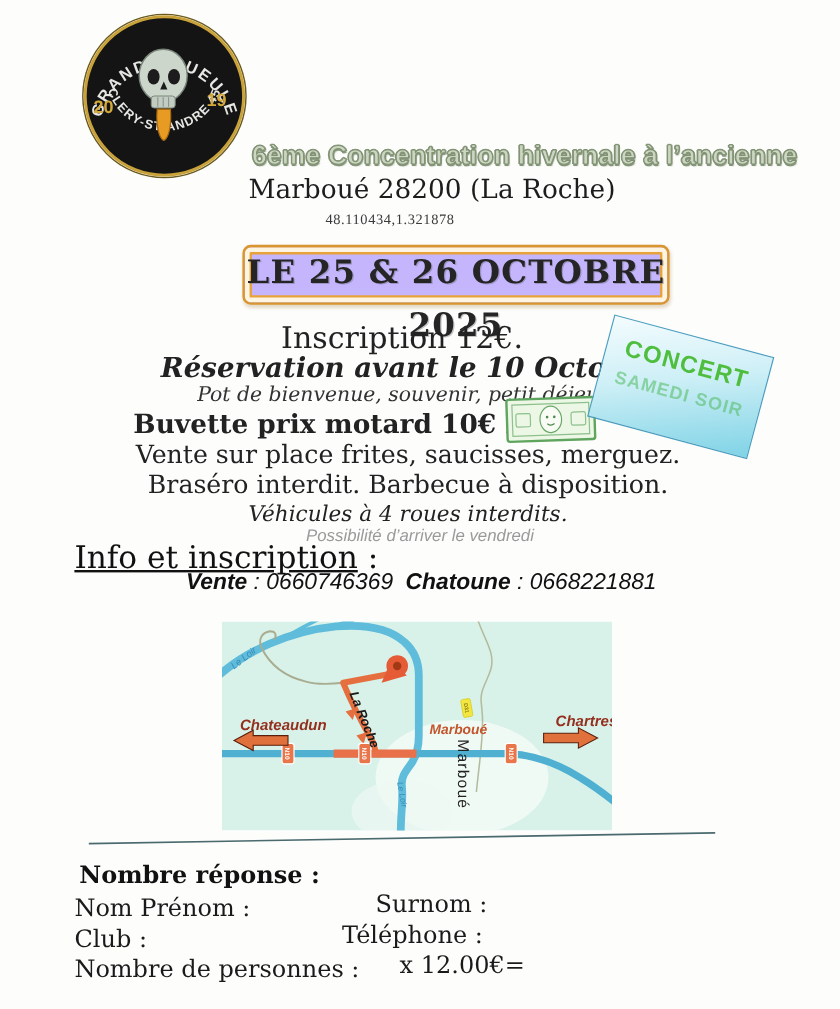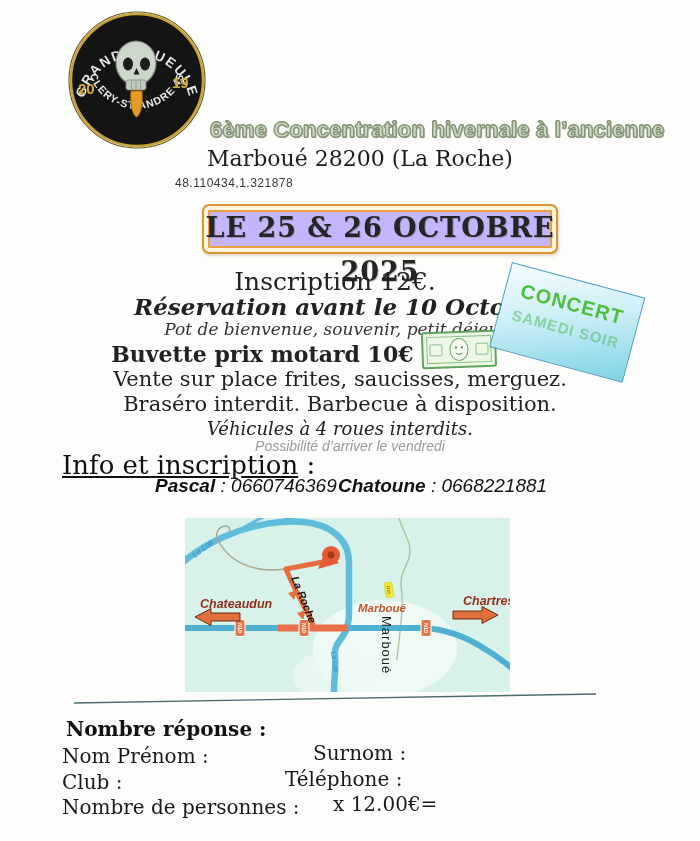--- a/index.html
+++ b/index.html
@@ -7,22 +7,22 @@
         font-family:"DejaVu Serif",serif;}
   .abs{position:absolute;}
 
   
   .title{left:210px;top:117px;width:460px;
          font-family:"Liberation Sans",sans-serif;font-weight:bold;font-size:22px;
          color:#cdd6c2;letter-spacing:.2px;
          text-shadow:1px 0 0 #85957a,-1px 0 0 #85957a,0 1px 0 #85957a,0 -1px 0 #85957a,1px 1px 1px #a8b49c;
          -webkit-text-stroke:0.8px #7f9170;}
   .location{left:140px;top:146px;width:440px;text-align:center;font-size:22px;color:#1d1d1d;}
-  .gps{left:175px;top:176px;width:300px;text-align:left;font-size:12px;color:#3a3a3a;
-       font-family:Liberation Sans, sans-serif;letter-spacing:.5px;}
+  .gps{left:175px;top:176px;width:300px;text-align:center;font-size:12px;color:#3a3a3a;
+       font-family:Liberation Serif, serif;letter-spacing:.5px;}
   .datebox{left:202px;top:204px;width:352px;height:46px;background:#c4b5fd;border-radius:7px;
            border:2px solid #d99530;
            box-shadow:inset 0 0 0 4px #fdf4e2,inset 0 0 0 6px #e7a23b,1px 2px 3px rgba(150,110,40,.25);
            text-align:center;line-height:44px;font-weight:bold;font-size:27px;color:#252525;
            letter-spacing:1px;text-shadow:1px 1px 0 rgba(90,90,90,.35);}
 
   
   .dline{text-align:center;color:#222;}
   .d-inscription{left:80px;top:267px;width:510px;font-size:25px;}
   .d-reservation{left:90px;top:293px;width:510px;font-size:23px;font-style:italic;font-weight:bold;}
@@ -125,21 +125,21 @@
 
   <div class="abs concert">
     <div class="l1">CONCERT</div>
     <div class="l2">SAMEDI SOIR</div>
   </div>
 
   <div class="abs contact-h">
     <span class="u">Info et inscription</span><span> :</span>
   </div>
   <div class="abs phones">
-    <span class="p1"><b>Pascal</b><span> : </span><span>0660746369</span></span>
+    <span class="p1"><b>Vente</b><span> : </span><span>0660746369</span></span>
     <span class="p2"><b>Chatoune</b><span> : </span><span>0668221881</span></span>
   </div>
 
   <svg class="abs" style="left:185px;top:518px;" width="325" height="174" viewBox="0 0 325 174">
     <rect x="0" y="0" width="325" height="174" fill="#d8f2ea"></rect>
     <ellipse cx="200" cy="130" rx="72" ry="48" fill="#f4fbf7" opacity="0.85"></ellipse>
     <ellipse cx="150" cy="158" rx="42" ry="26" fill="#eef8f3" opacity="0.7"></ellipse>
 
     <path d="M -3,45 C 20,25 55,8 95,4 C 120,2 140,6 152,17 C 160,24 164,33 164,45 L 164,95
              C 164,104 162,112 158,118 C 152,126 149,130 150,138 C 151,150 149,160 149,174" fill="none" stroke="#5fbcda" stroke-width="6.5" stroke-linecap="round"></path>

